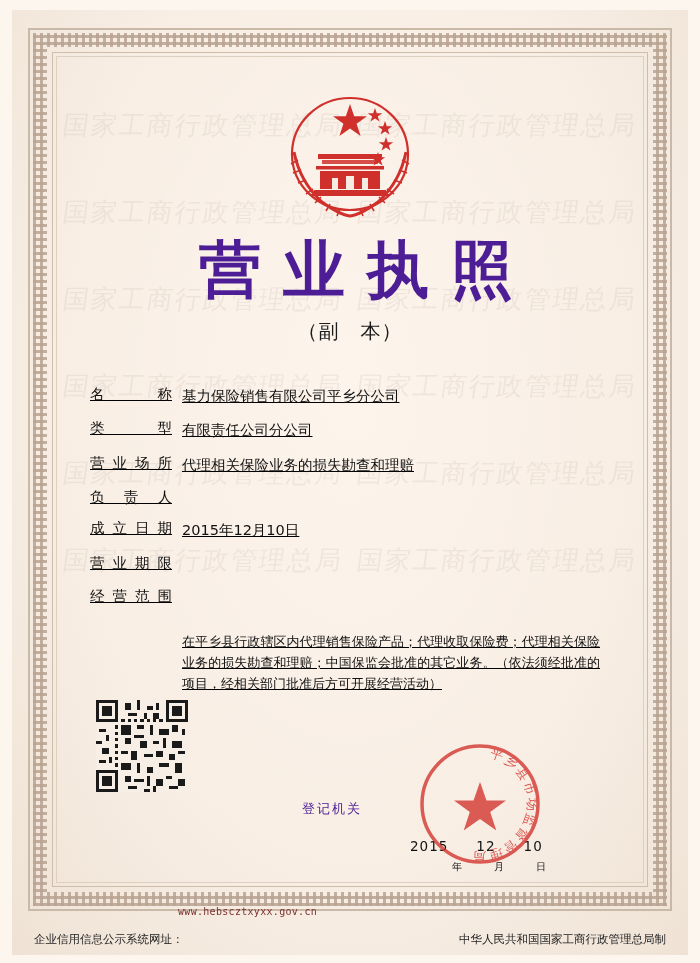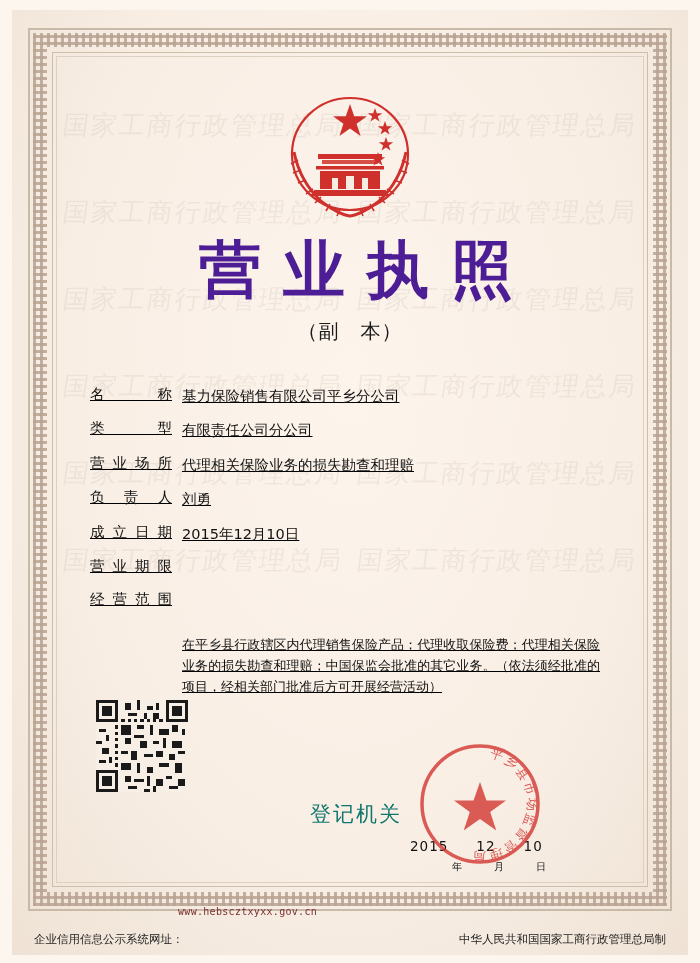--- a/index.html
+++ b/index.html
@@ -205,25 +205,25 @@
     position: absolute;
     left: 96px;
     top: 700px;
     width: 92px;
     height: 92px;
   }
 
   
   .registrar {
     position: absolute;
-    left: 310px;
+    left: 302px;
     top: 800px;
-    font-size: 21px;
+    font-size: 13px;
     letter-spacing: 2px;
-    color: #0f766e;
+    color: #4c1d95;
     font-family: "DejaVu Sans", "Liberation Sans", sans-serif;
   }
   .date-line {
     position: absolute;
     left: 410px;
     top: 838px;
     font-size: 13.5px;
     color: #111;
     font-family: "DejaVu Sans", "Liberation Sans", sans-serif;
     letter-spacing: 1px;
@@ -364,21 +364,20 @@
     <div class="row">
       <div class="row-label">类型</div>
       <div class="row-value">有限责任公司分公司</div>
     </div>
     <div class="row">
       <div class="row-label">营业场所</div>
       <div class="row-value">代理相关保险业务的损失勘查和理赔</div>
     </div>
     <div class="row">
       <div class="row-label">负责人</div>
-      <div class="row-value">刘勇</div>
     </div>
     <div class="row">
       <div class="row-label">成立日期</div>
       <div class="row-value">2015年12月10日</div>
     </div>
     <div class="row tall">
       <div class="row-label">营业期限</div>
       <div class="row-value"></div>
     </div>
     <div class="row">

